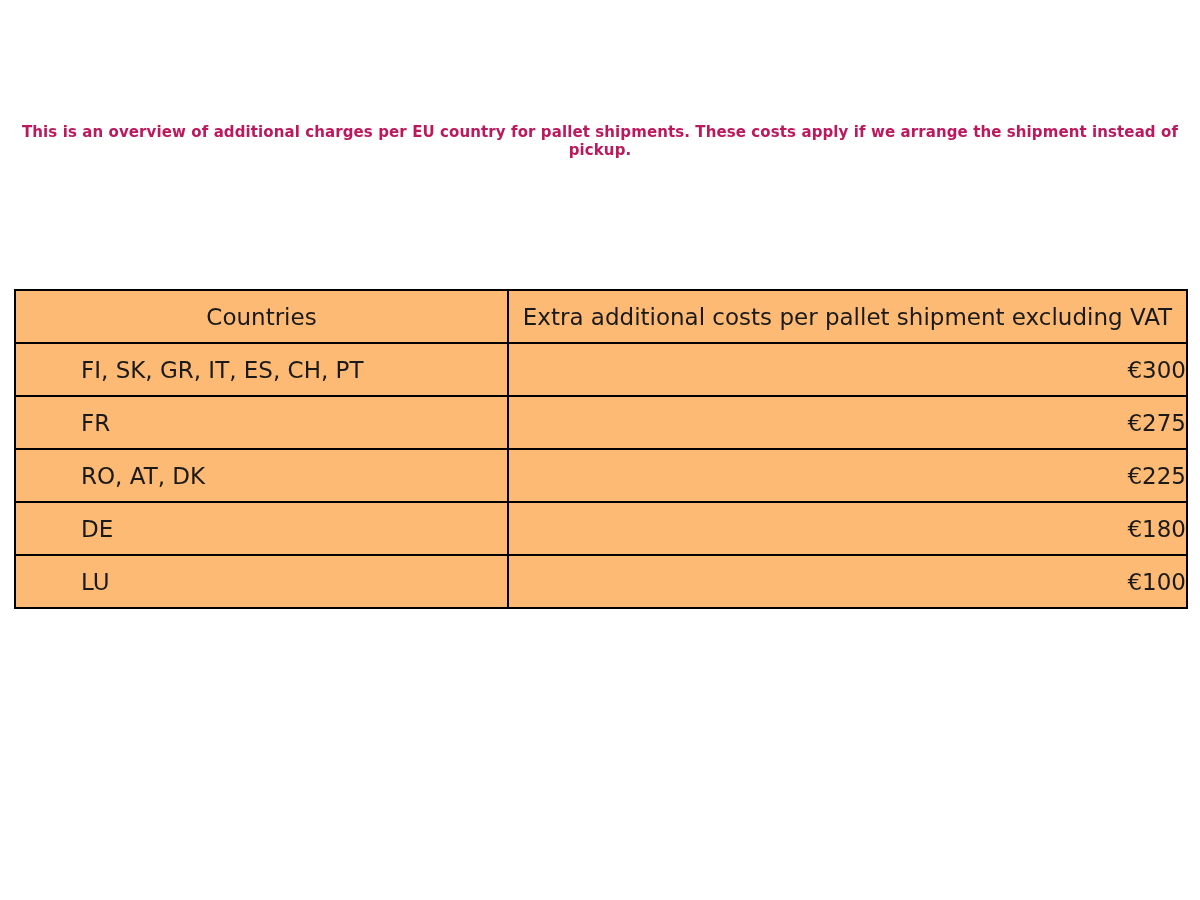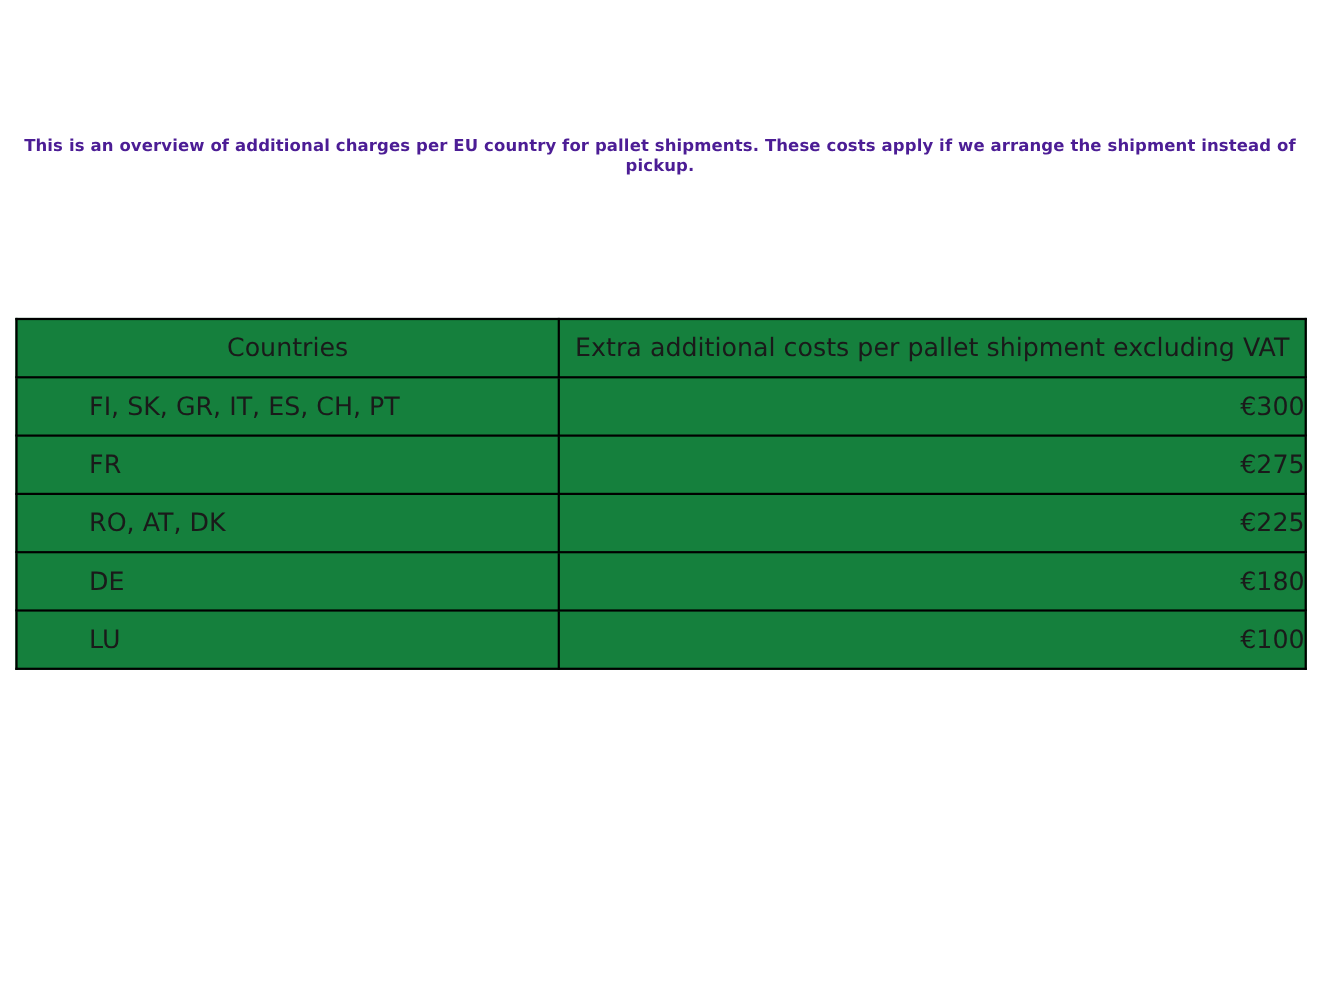--- a/index.html
+++ b/index.html
@@ -17,31 +17,31 @@
     background: #ffffff;
   }
   .intro {
     position: absolute;
     top: 123px;
     left: 0;
     width: 1200px;
     text-align: center;
     font-size: 15px;
     font-weight: bold;
-    color: #4c1d95;
+    color: #be185d;
     letter-spacing: 0.1px;
   }
   table.charges {
     position: absolute;
     left: 14px;
     top: 289px;
     width: 1172px;
     border-collapse: collapse;
     table-layout: fixed;
-    background: #15803d;
+    background: #fdba74;
   }
   table.charges th,
   table.charges td {
     border: 2px solid #000000;
     height: 53px;
     font-size: 23px;
     font-weight: normal;
     color: #1a1a1a;
     vertical-align: middle;
     white-space: nowrap;

